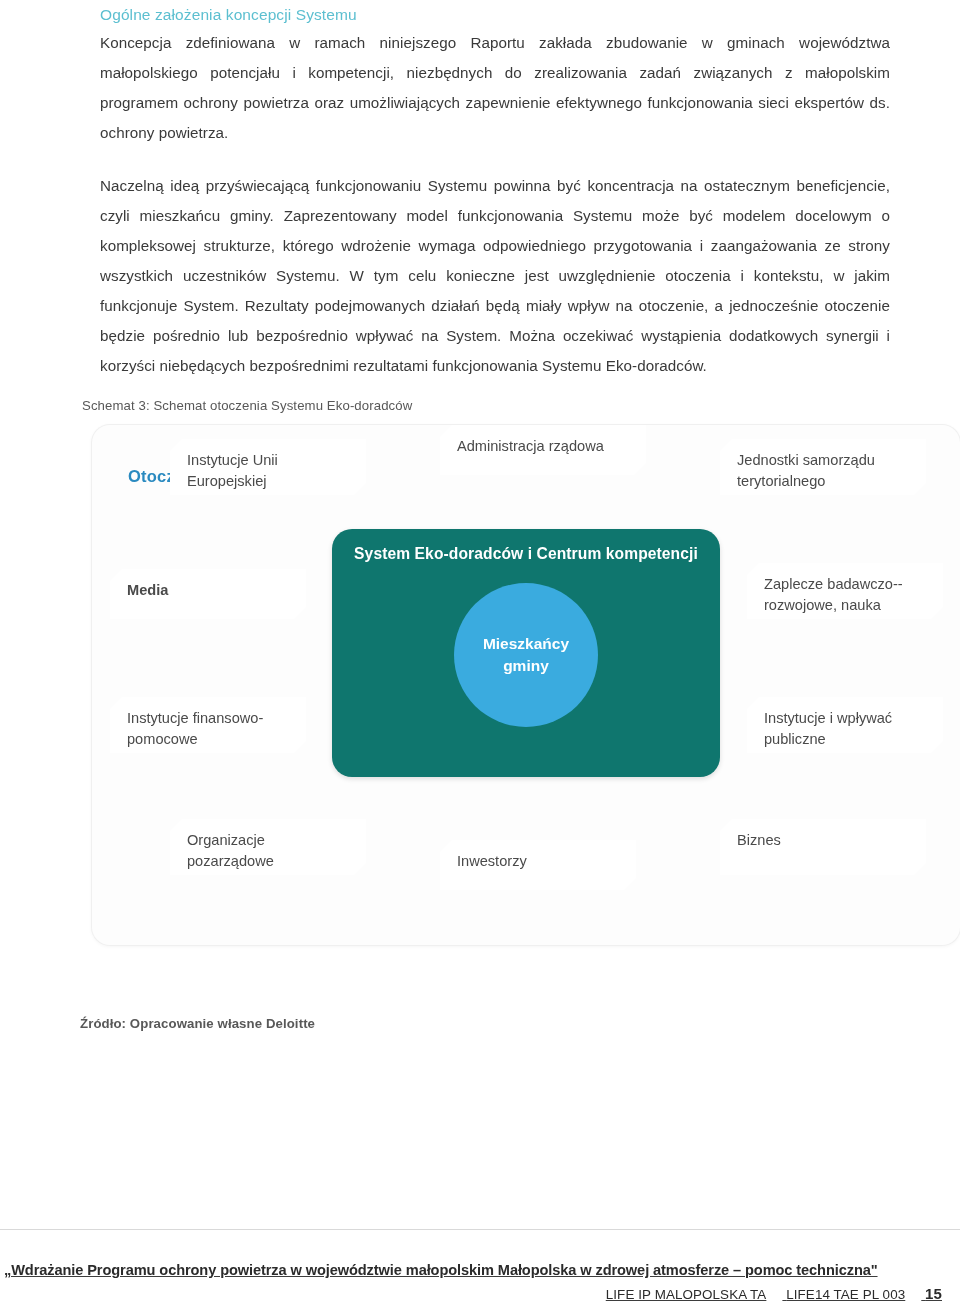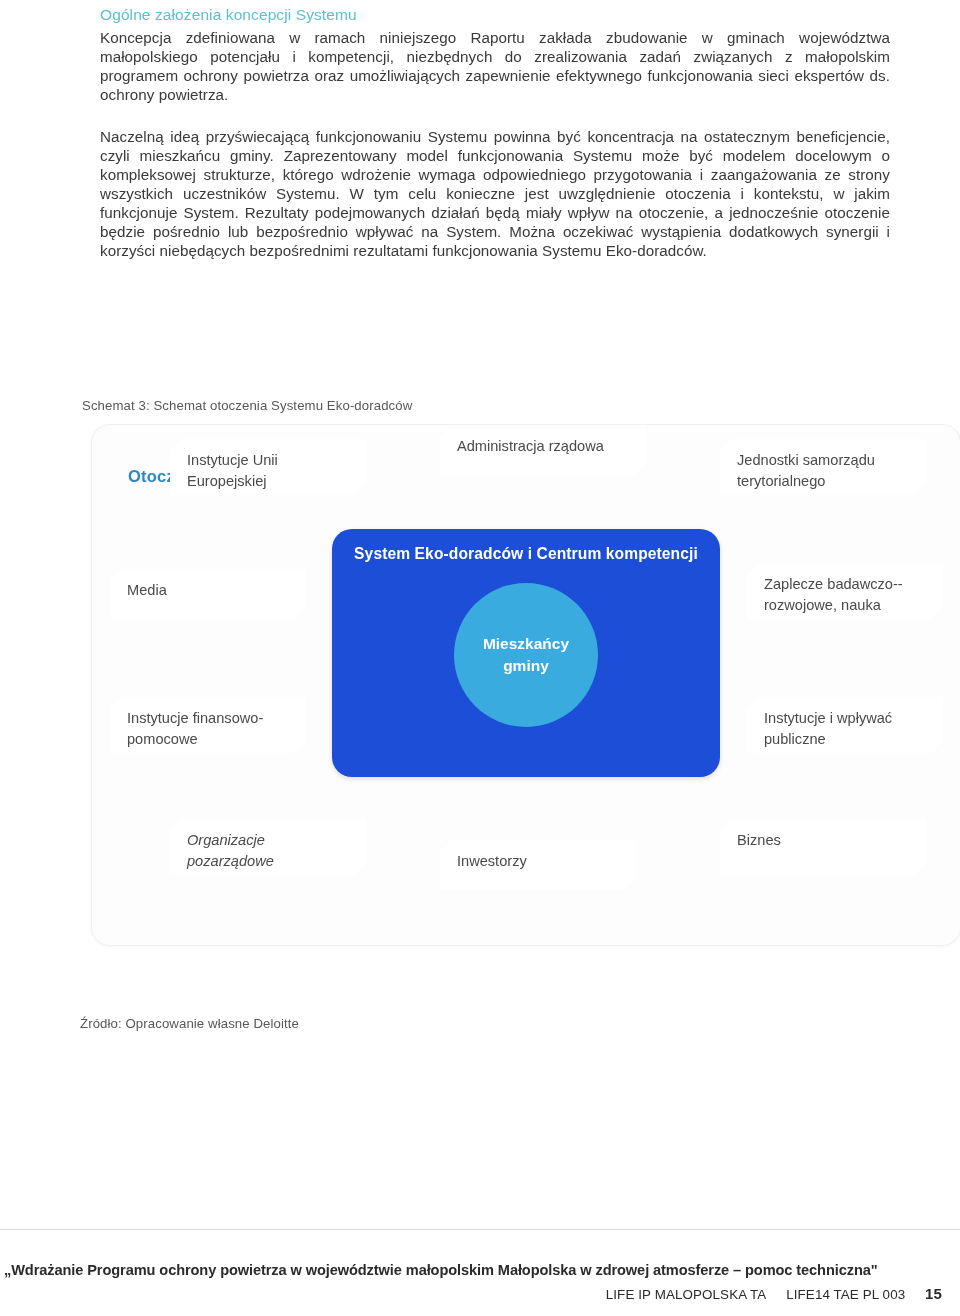--- a/index.html
+++ b/index.html
@@ -31,21 +31,21 @@
   .section-heading {
     color: #5cbfd0;
     font-size: 15.5px;
     line-height: 21px;
     margin: 0 0 3px 0;
     font-weight: 400;
     letter-spacing: 0.1px;
   }
   .body-par {
     font-size: 15.2px;
-    line-height: 19px;
+    line-height: 30px;
     margin: 0;
     text-align: justify;
     color: #3a3a3a;
     letter-spacing: 0.05px;
   }
   .body-par.second {
     margin-top: 23px;
   }
 
   
@@ -82,21 +82,21 @@
     letter-spacing: 0.2px;
   }
 
   
   .core {
     position: absolute;
     left: 240px;
     top: 104px;
     width: 388px;
     height: 248px;
-    background: #1d4ed8;
+    background: #0f766e;
     border-radius: 20px;
     box-shadow: 0 2px 5px rgba(0,0,0,0.13);
   }
   .core-title {
     position: absolute;
     left: 0;
     right: 0;
     top: 16px;
     text-align: center;
     color: #ffffff;
@@ -137,54 +137,56 @@
     -webkit-clip-path: polygon(12px 0, 100% 0, 100% calc(100% - 12px), calc(100% - 12px) 100%, 0 100%, 0 12px);
     clip-path: polygon(12px 0, 100% 0, 100% calc(100% - 12px), calc(100% - 12px) 100%, 0 100%, 0 12px);
     filter: drop-shadow(1px 2px 2px rgba(0,0,0,0.16));
   }
 
   
   .b-ue      { left: 78px;  top: 14px;  width: 196px; height: 56px; }
   .b-admin   { left: 348px; top: 0px;   width: 206px; height: 50px; }
   .b-jst     { left: 628px; top: 14px;  width: 206px; height: 56px; }
   
-  .b-media   { left: 18px;  top: 144px; width: 196px; height: 50px; }
+  .b-media   { left: 18px;  top: 144px; width: 196px; height: 50px; font-weight: bold; }
   .b-fin     { left: 18px;  top: 272px; width: 196px; height: 56px; }
   
   .b-bad     { left: 655px; top: 138px; width: 196px; height: 56px; }
   .b-pub     { left: 655px; top: 272px; width: 196px; height: 56px; }
   
-  .b-ngo     { left: 78px;  top: 394px; width: 196px; height: 56px; font-style: italic; }
+  .b-ngo     { left: 78px;  top: 394px; width: 196px; height: 56px; }
   .b-inw     { left: 348px; top: 415px; width: 196px; height: 50px; }
   .b-biz     { left: 628px; top: 394px; width: 206px; height: 56px; }
 
   .figure-source {
     position: absolute;
     left: 0px;
     top: 618px;
     font-size: 13.2px;
     color: #585858;
     letter-spacing: 0.1px;
+    font-weight: bold;
   }
 
   
   .footer-rule {
     position: absolute;
     left: 0;
     right: 0;
     bottom: 86px;
     height: 1px;
     background: #d9d9d9;
   }
   .footer {
     position: absolute;
     left: 0;
     right: 0;
     bottom: 14px;
     padding: 0 18px 0 4px;
+    text-decoration: underline;
   }
   .footer-title {
     font-size: 14.6px;
     font-weight: bold;
     color: #2b2b2b;
     letter-spacing: -0.1px;
     white-space: nowrap;
   }
   .footer-meta {
     margin-top: 7px;

